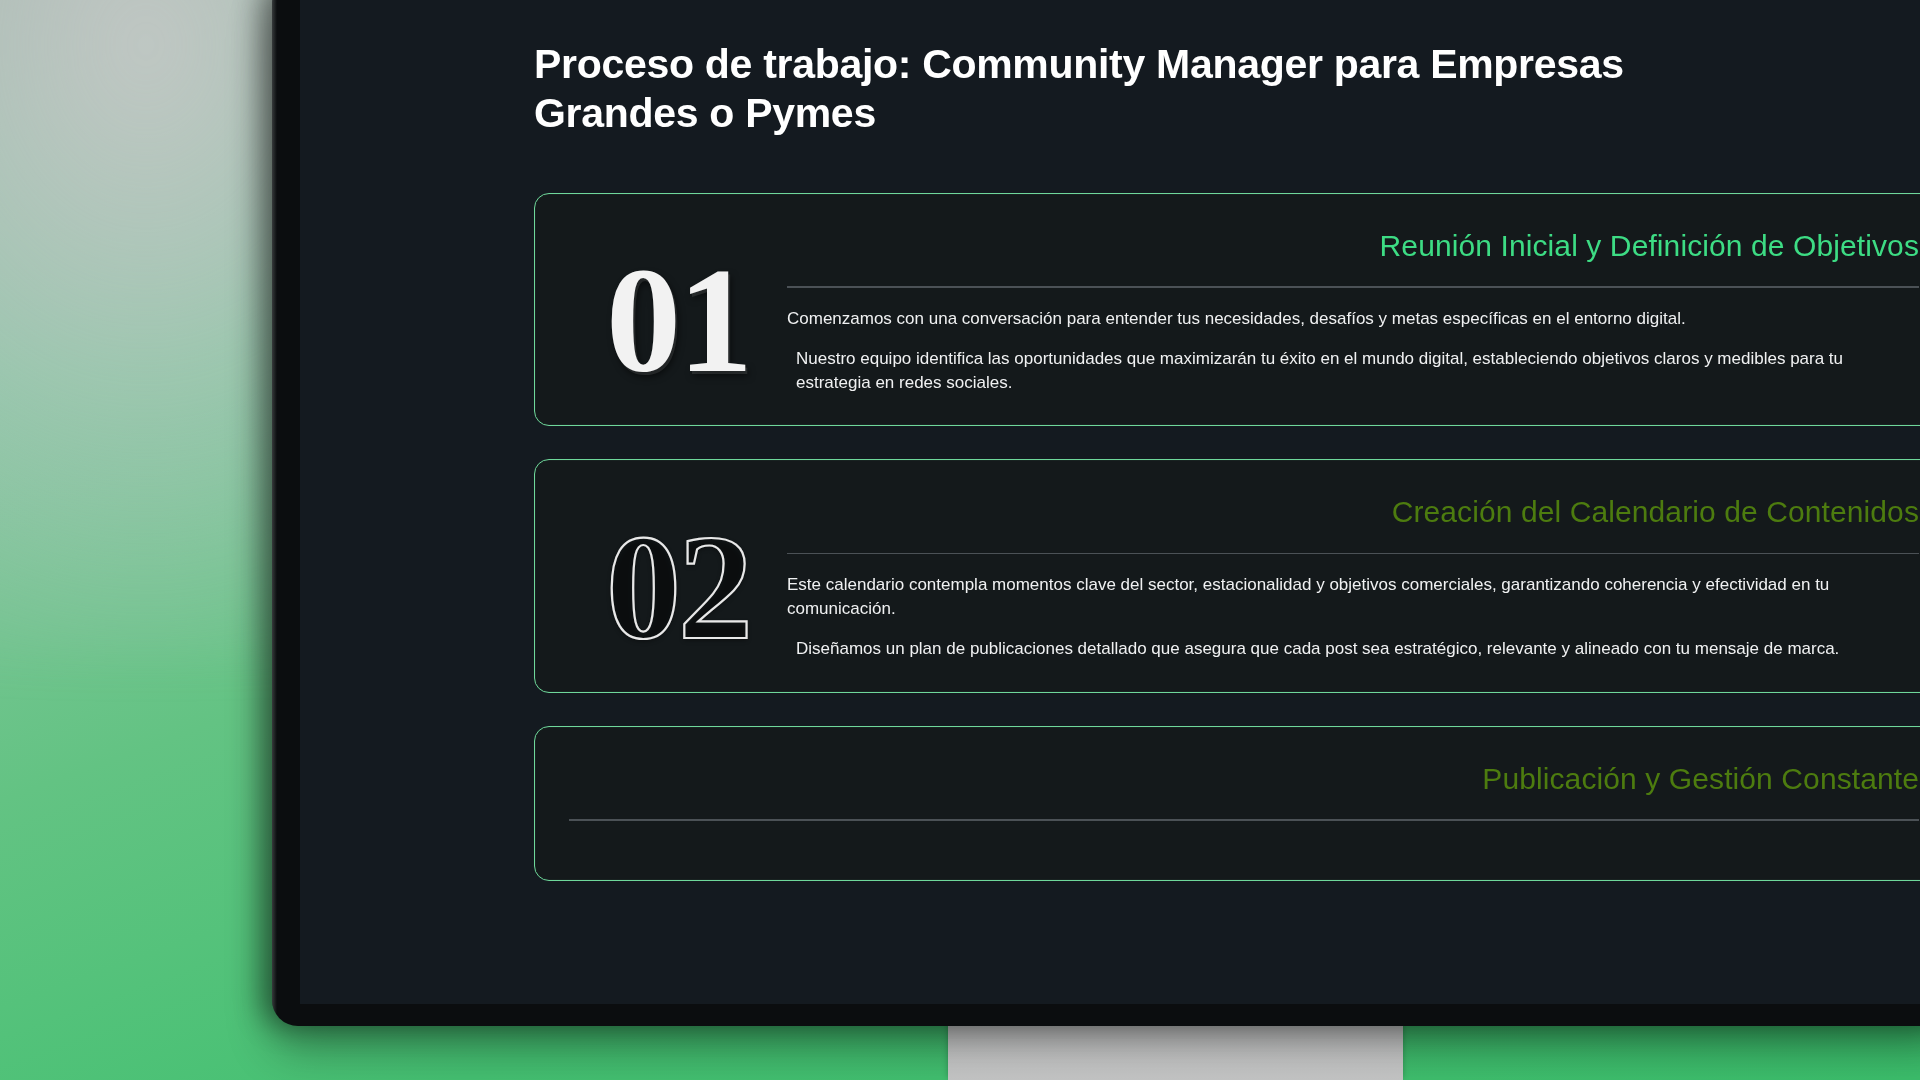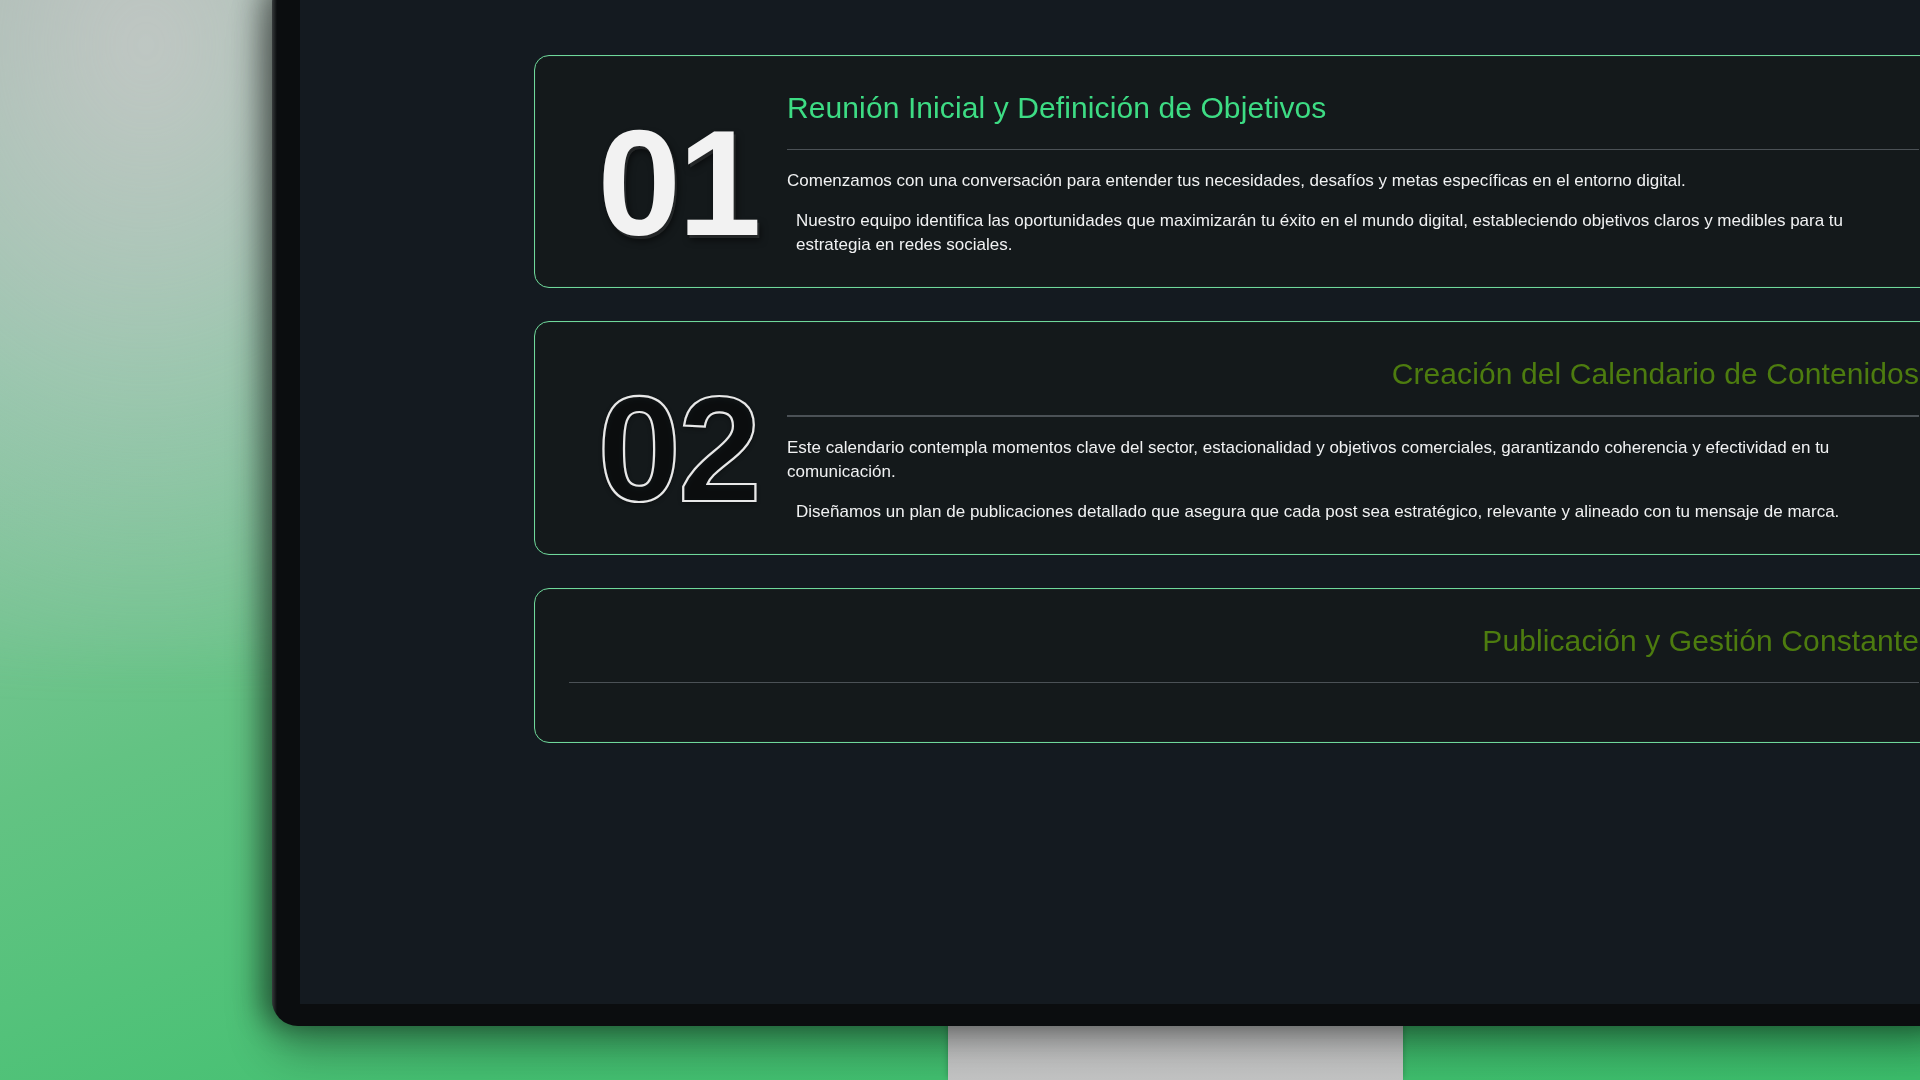--- a/index.html
+++ b/index.html
@@ -122,21 +122,21 @@
     justify-content:center;
     align-self:stretch;
     padding-top:24px;
   }
 
   .step-num {
     font-size:150px;
     font-weight:bold;
     line-height:0.92;
     letter-spacing:-3px;
-    font-family:Liberation Sans, sans-serif;
+    font-family:Liberation Serif, serif;
   }
   .step-num.filled {
     color:#f2f2f2;
     text-shadow:
        2px 3px 0 rgba(255,255,255,0.10),
        3px 5px 7px rgba(0,0,0,0.55);
   }
   .step-num.outlined {
     color:transparent;
     -webkit-text-stroke:2.2px #e8e8e8;
@@ -145,21 +145,21 @@
 
   .step-body { flex:1 1 auto; padding-top:6px; min-width:0; }
 
   .step-title {
     font-size:30px;
     font-weight:normal;
     line-height:1.22;
     letter-spacing:0.1px;
     white-space:nowrap;
   }
-  .step-title.accent { color:#3ddc84; }
+  .step-title.accent { color:#3ddc84;text-align:right; }
   .step-title.plain  { color:#4d7c0f;text-align:right; }
 
   .step-rule {
     height:1.5px;
     background:#4b5156;
     margin:22px 0 19px 0;
   }
 
   .step-text {
     color:#f0f1f2;
@@ -180,20 +180,21 @@
   <div id="bg-wash"></div>
 
   <div id="monitor-stand"></div>
 
   <div id="monitor">
     <div id="bezel-edge"></div>
 
     <div id="screen">
       <div id="page">
 
+        <h1 id="page-heading">Proceso de trabajo: Community Manager para Empresas Grandes o Pymes</h1>
 
         <div id="steps">
 
           <section class="step-card">
             <div class="step-num-wrap">
               <span class="step-num filled">01</span>
             </div>
             <div class="step-body">
               <h2 class="step-title accent">Reunión Inicial y Definición de Objetivos</h2>
               <div class="step-rule"></div>

